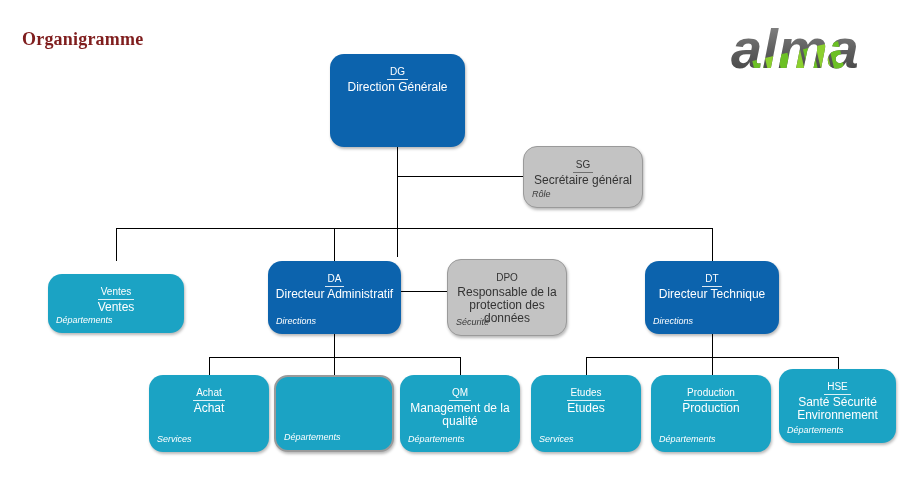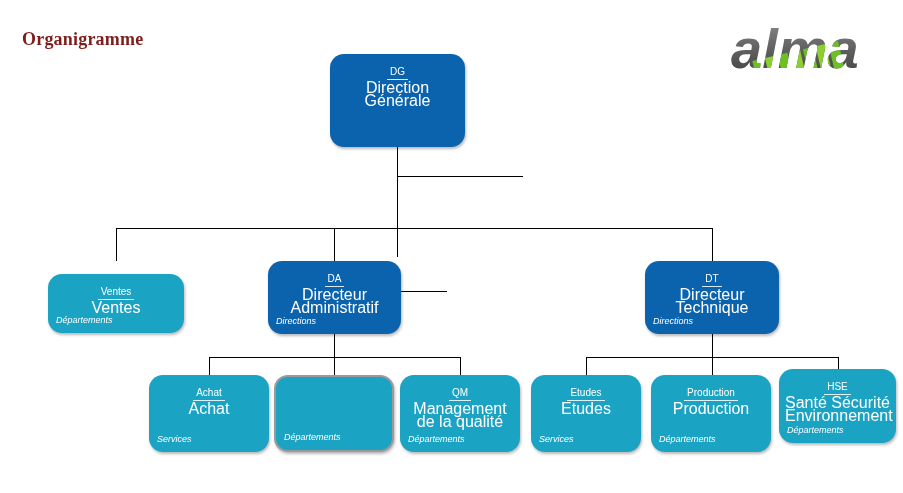--- a/index.html
+++ b/index.html
@@ -62,21 +62,21 @@
     line-height: 13px;
   }
   .node .code {
     display: inline-block;
     font-size: 10px;
     border-bottom: 1px solid rgba(255,255,255,0.85);
     padding: 0 3px 1px 3px;
     white-space: nowrap;
   }
   .node .name {
-    font-size: 16px;
+    font-size: 12px;
     padding: 0 6px;
     margin-top: 1px;
   }
   .node .meta {
     position: absolute;
     left: 8px;
     bottom: 8px;
     font-size: 9px;
     font-style: italic;
     white-space: nowrap;
@@ -204,37 +204,51 @@
   <div class="line v" id="ln-drop-hse"></div>
 
   <div class="node blue" id="node-dg">
     <div class="titles">
       <div><span class="code">DG</span></div>
       <div class="name">Direction Générale</div>
     </div>
     <div class="meta"></div>
   </div>
 
+  <div class="node gray" id="node-sg">
+    <div class="titles">
+      <div><span class="code">SG</span></div>
+      <div class="name">Secrétaire général</div>
+    </div>
+    <div class="meta">Rôle</div>
+  </div>
 
   <div class="node cyan" id="node-ventes">
     <div class="titles">
       <div><span class="code">Ventes</span></div>
       <div class="name">Ventes</div>
     </div>
     <div class="meta">Départements</div>
   </div>
 
   <div class="node blue" id="node-da">
     <div class="titles">
       <div><span class="code">DA</span></div>
       <div class="name">Directeur Administratif</div>
     </div>
     <div class="meta">Directions</div>
   </div>
 
+  <div class="node gray no-underline" id="node-dpo">
+    <div class="titles">
+      <div><span class="code">DPO</span></div>
+      <div class="name">Responsable de la protection des données</div>
+    </div>
+    <div class="meta">Sécurité</div>
+  </div>
 
   <div class="node blue" id="node-dt">
     <div class="titles">
       <div><span class="code">DT</span></div>
       <div class="name">Directeur Technique</div>
     </div>
     <div class="meta">Directions</div>
   </div>
 
   <div class="node cyan" id="node-achat">

